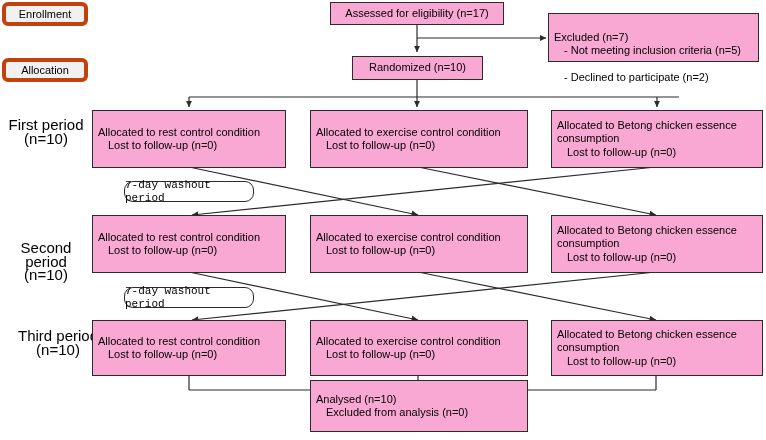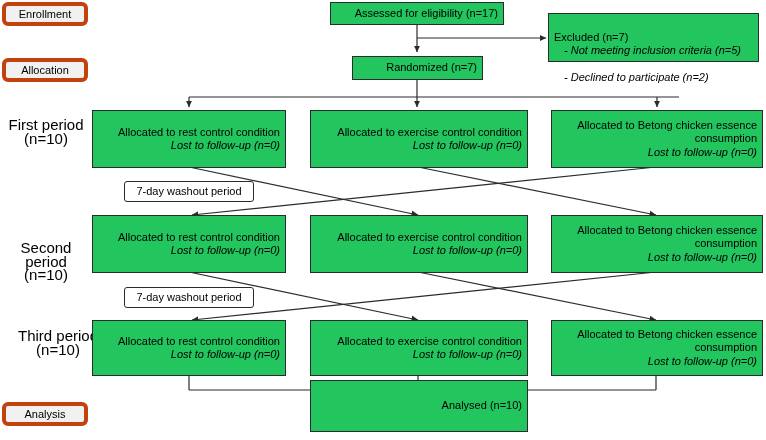--- a/index.html
+++ b/index.html
@@ -21,28 +21,27 @@
     left: 0;
     top: 0;
     width: 766px;
     height: 440px;
     pointer-events: none;
   }
   .node {
     position: absolute;
     box-sizing: border-box;
     border: 1px solid #2b2b2b;
-    background: #22c55e;
+    background: #f9a8d4;
     color: #000000;
     font-size: 11px;
     line-height: 13.5px;
     padding: 3px 5px;
     white-space: pre-line;
     z-index: 2;
-    align-items: flex-end;
   }
   .node.center {
     text-align: center;
   }
   .node.vcenter {
     display: flex;
     flex-direction: column;
     justify-content: center;
   }
   .stage {
@@ -56,42 +55,42 @@
     line-height: 13px;
     display: flex;
     align-items: center;
     justify-content: center;
     z-index: 2;
   }
   .washout {
     position: absolute;
     box-sizing: border-box;
     border: 1px solid #2b2b2b;
-    border-radius: 3px;
+    border-radius: 9px;
     background: #ffffff;
     color: #000000;
     font-size: 11px;
     line-height: 13px;
     display: flex;
     align-items: center;
     justify-content: center;
     z-index: 3;
+    font-family: Liberation Mono, monospace;
   }
   .plabel {
     position: absolute;
     font-size: 15px;
     line-height: 13.5px;
     color: #000000;
     text-align: center;
     z-index: 2;
   }
   .indent1 {
     display: block;
     padding-left: 10px;
-    font-style: italic;
   }
 </style>
 </head>
 <body>
 
 <div id="canvas">
 
   <svg class="wires" viewBox="0 0 766 440">
     <defs>
       <marker id="arw" markerWidth="7" markerHeight="7" refX="5.4" refY="3" orient="auto" markerUnits="strokeWidth">
@@ -127,36 +126,33 @@
   </svg>
 
   <div class="stage" style="left:2px; top:2px; width:86px; height:24px;">
     <span>Enrollment</span>
   </div>
 
   <div class="stage" style="left:2px; top:58px; width:86px; height:24px;">
     <span>Allocation</span>
   </div>
 
-  <div class="stage" style="left:2px; top:402px; width:86px; height:24px;">
-    <span>Analysis</span>
-  </div>
 
   <div class="node center vcenter" style="left:330px; top:2px; width:174px; height:23px;">
     <span>Assessed for eligibility (n=17)</span>
   </div>
 
   <div class="node" style="left:548px; top:13px; width:211px; height:49px;">
     <span>Excluded (n=7)</span>
     <span class="indent1">- Not meeting inclusion criteria (n=5)</span>
     <span class="indent1">- Declined to participate (n=2)</span>
   </div>
 
   <div class="node center vcenter" style="left:352px; top:56px; width:131px; height:24px;">
-    <span>Randomized (n=7)</span>
+    <span>Randomized (n=10)</span>
   </div>
 
   <div class="plabel" style="left:4px; top:118px; width:84px;">
     <span>First period</span><br>
     <span>(n=10)</span>
   </div>
 
   <div class="plabel" style="left:4px; top:241px; width:84px;">
     <span>Second period</span><br>
     <span>(n=10)</span>
@@ -218,15 +214,16 @@
   </div>
 
   <div class="node vcenter" style="left:551px; top:320px; width:212px; height:56px;">
     <span>Allocated to Betong chicken essence</span>
     <span>consumption</span>
     <span class="indent1">Lost to follow-up (n=0)</span>
   </div>
 
   <div class="node vcenter" style="left:310px; top:380px; width:218px; height:52px;">
     <span>Analysed (n=10)</span>
+    <span class="indent1">Excluded from analysis (n=0)</span>
   </div>
 
 </div>
 
 </body></html>

